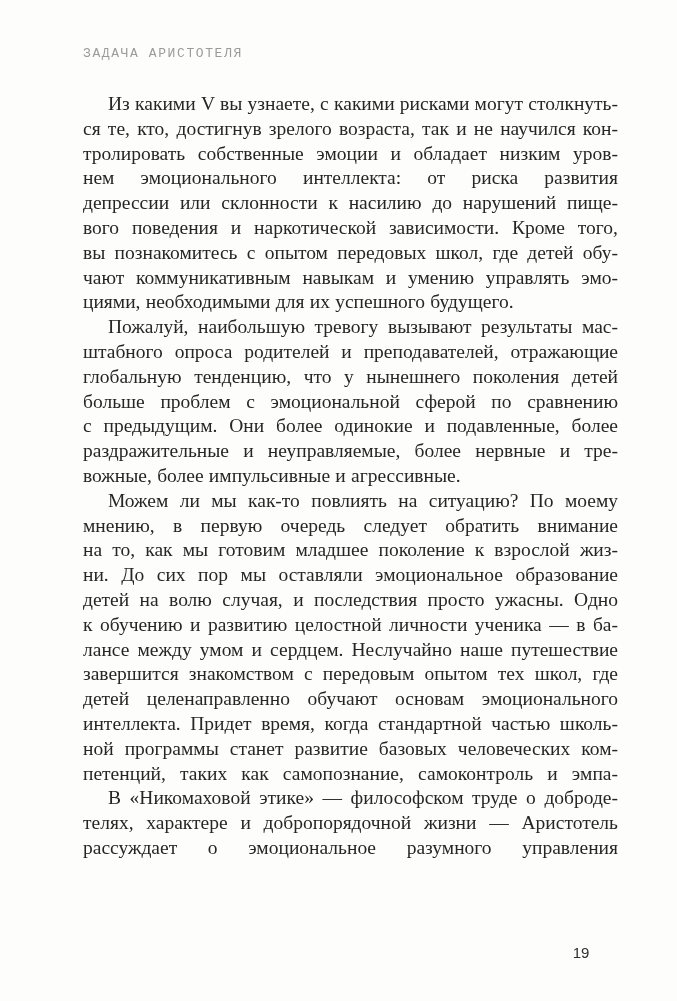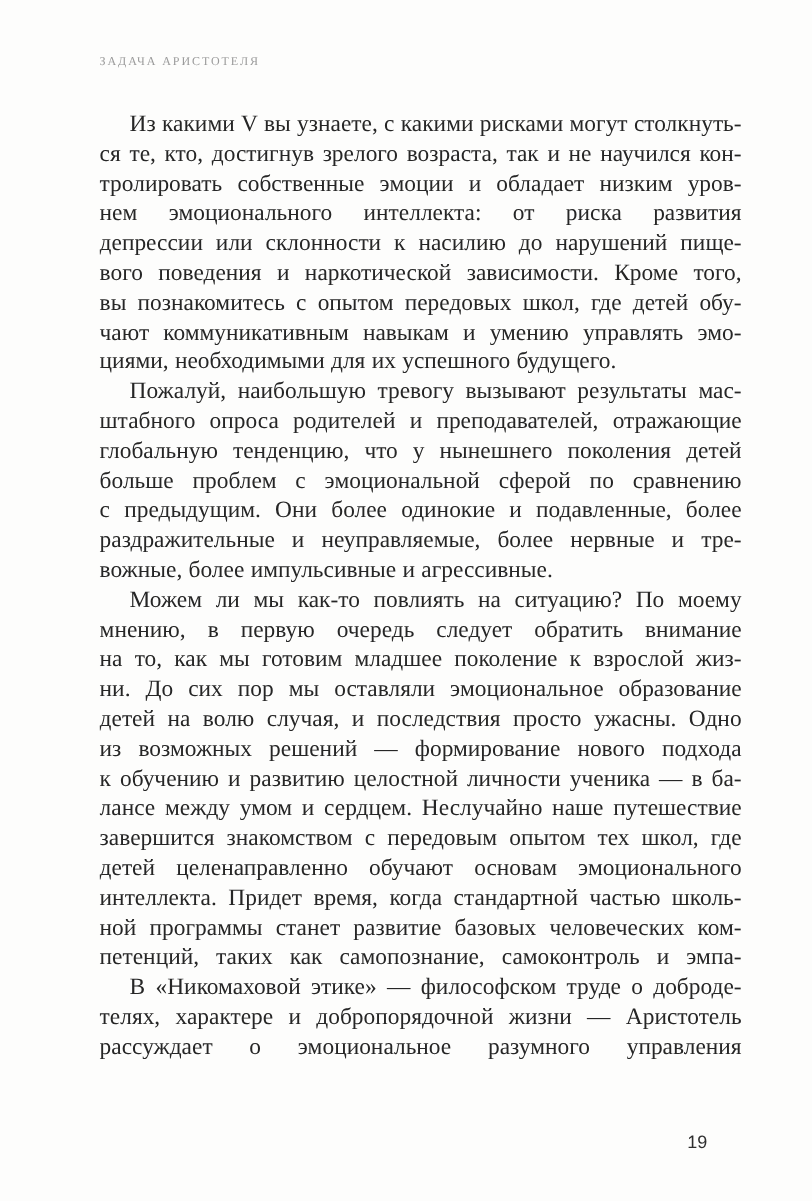--- a/index.html
+++ b/index.html
@@ -11,22 +11,22 @@
     overflow: hidden;
   }
   .page {
     position: absolute;
     inset: 0;
   }
   .running-header {
     position: absolute;
     left: 83px;
     top: 46px;
-    font-family: Liberation Serif, serif;
-    font-size: 10px;
+    font-family: Liberation Mono, monospace;
+    font-size: 13px;
     letter-spacing: 1.6px;
     font-weight: 400;
   }
   .text-block {
     position: absolute;
     left: 83px;
     top: 92px;
     width: 535px;
   }
   .paragraph { margin: 0; padding: 0; }
@@ -78,21 +78,20 @@
         <div class="line">с предыдущим. Они более одинокие и подавленные, более</div>
         <div class="line">раздражительные и неуправляемые, более нервные и тре-</div>
         <div class="line ragged">вожные, более импульсивные и агрессивные.</div>
       </div>
       <div class="paragraph">
         <div class="line indent">Можем ли мы как-то повлиять на ситуацию? По моему</div>
         <div class="line">мнению, в первую очередь следует обратить внимание</div>
         <div class="line">на то, как мы готовим младшее поколение к взрослой жиз-</div>
         <div class="line">ни. До сих пор мы оставляли эмоциональное образование</div>
         <div class="line">детей на волю случая, и последствия просто ужасны. Одно</div>
-        <div class="line">из возможных решений — формирование нового подхода</div>
         <div class="line">к обучению и развитию целостной личности ученика — в ба-</div>
         <div class="line">лансе между умом и сердцем. Неслучайно наше путешествие</div>
         <div class="line">завершится знакомством с передовым опытом тех школ, где</div>
         <div class="line">детей целенаправленно обучают основам эмоционального</div>
         <div class="line">интеллекта. Придет время, когда стандартной частью школь-</div>
         <div class="line">ной программы станет развитие базовых человеческих ком-</div>
         <div class="line">петенций, таких как самопознание, самоконтроль и эмпа-</div>
       </div>
       <div class="paragraph">
         <div class="line indent">В «Никомаховой этике» — философском труде о доброде-</div>

